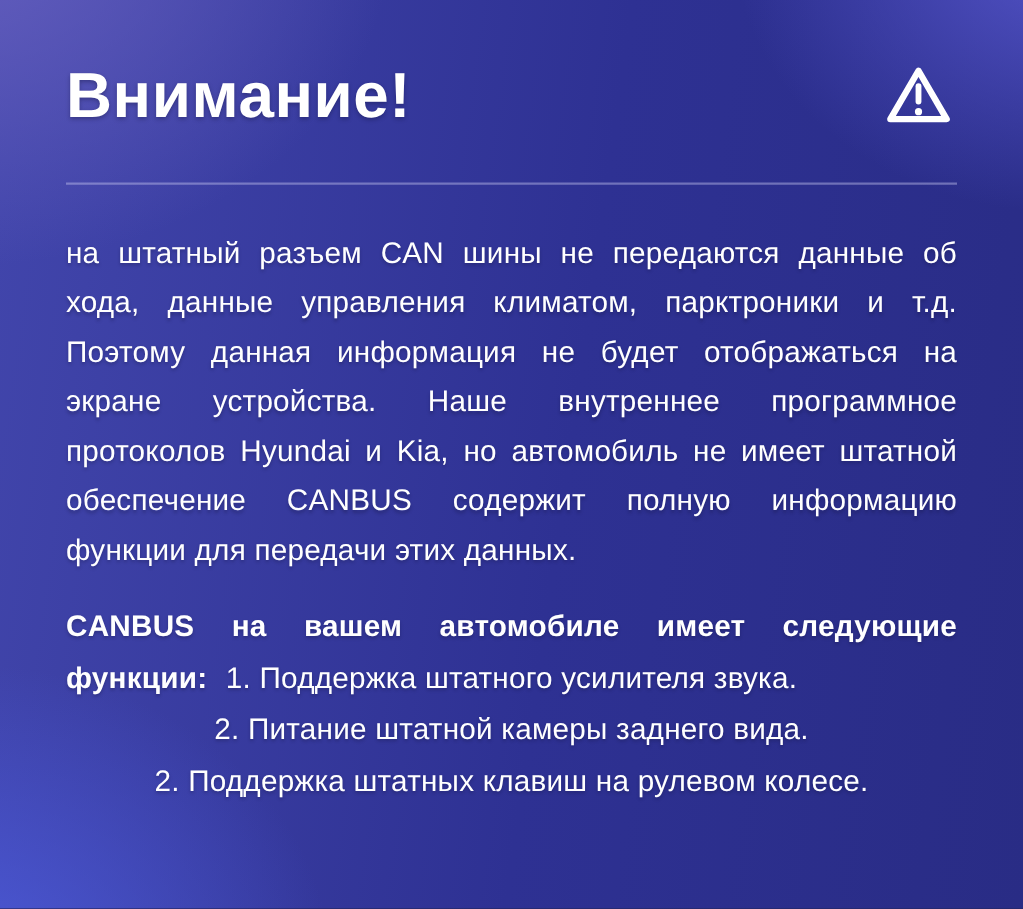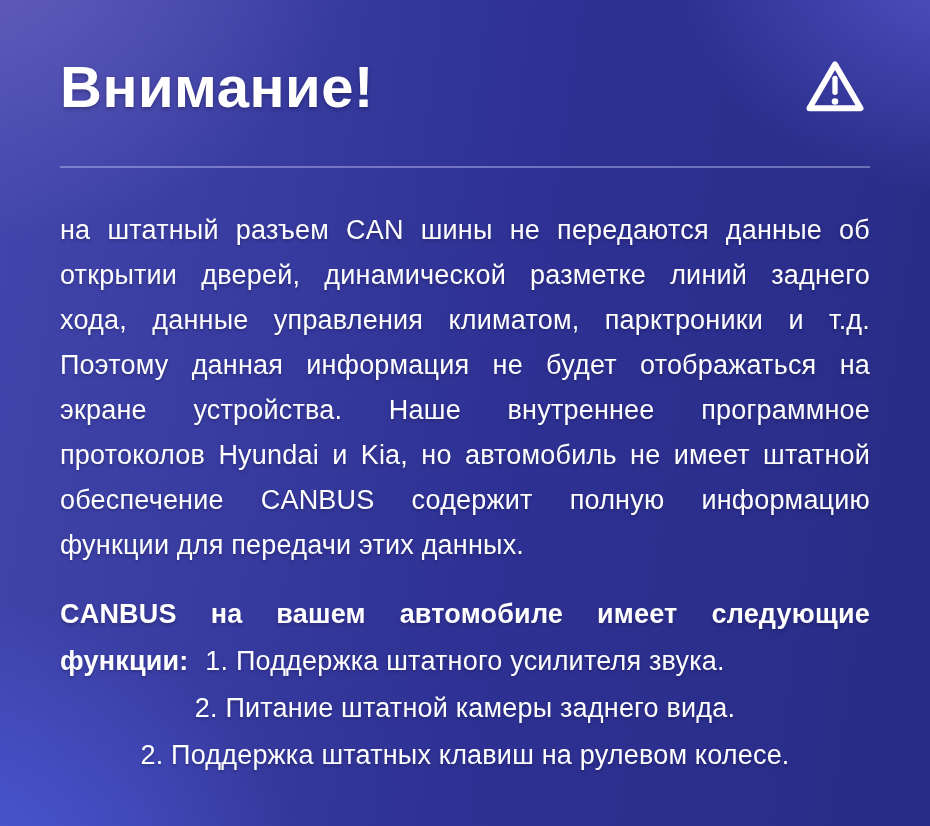--- a/index.html
+++ b/index.html
@@ -78,21 +78,20 @@
           <line x1="32" y1="20" x2="32" y2="34.5" stroke="#ffffff" stroke-width="5.5" stroke-linecap="round"></line>
           <circle cx="32" cy="44" r="3.4" fill="#ffffff"></circle>
         </svg>
       </span>
     </div>
 
     <hr class="divider">
 
     <div class="intro">
       <div class="line jline">на штатный разъем CAN шины не передаются данные об</div>
-      <div class="line jline">открытии дверей, динамической разметке линий заднего</div>
       <div class="line jline">хода, данные управления климатом, парктроники и т.д.</div>
       <div class="line jline">Поэтому данная информация не будет отображаться на</div>
       <div class="line jline">экране устройства. Наше внутреннее программное</div>
       <div class="line jline">протоколов Hyundai и Kia, но автомобиль не имеет штатной</div>
       <div class="line jline">обеспечение CANBUS содержит полную информацию</div>
       <div class="line">функции для передачи этих данных.</div>
     </div>
 
     <div class="canbus">
       <div class="canbus-heading">CANBUS на вашем автомобиле имеет следующие функции:</div>

